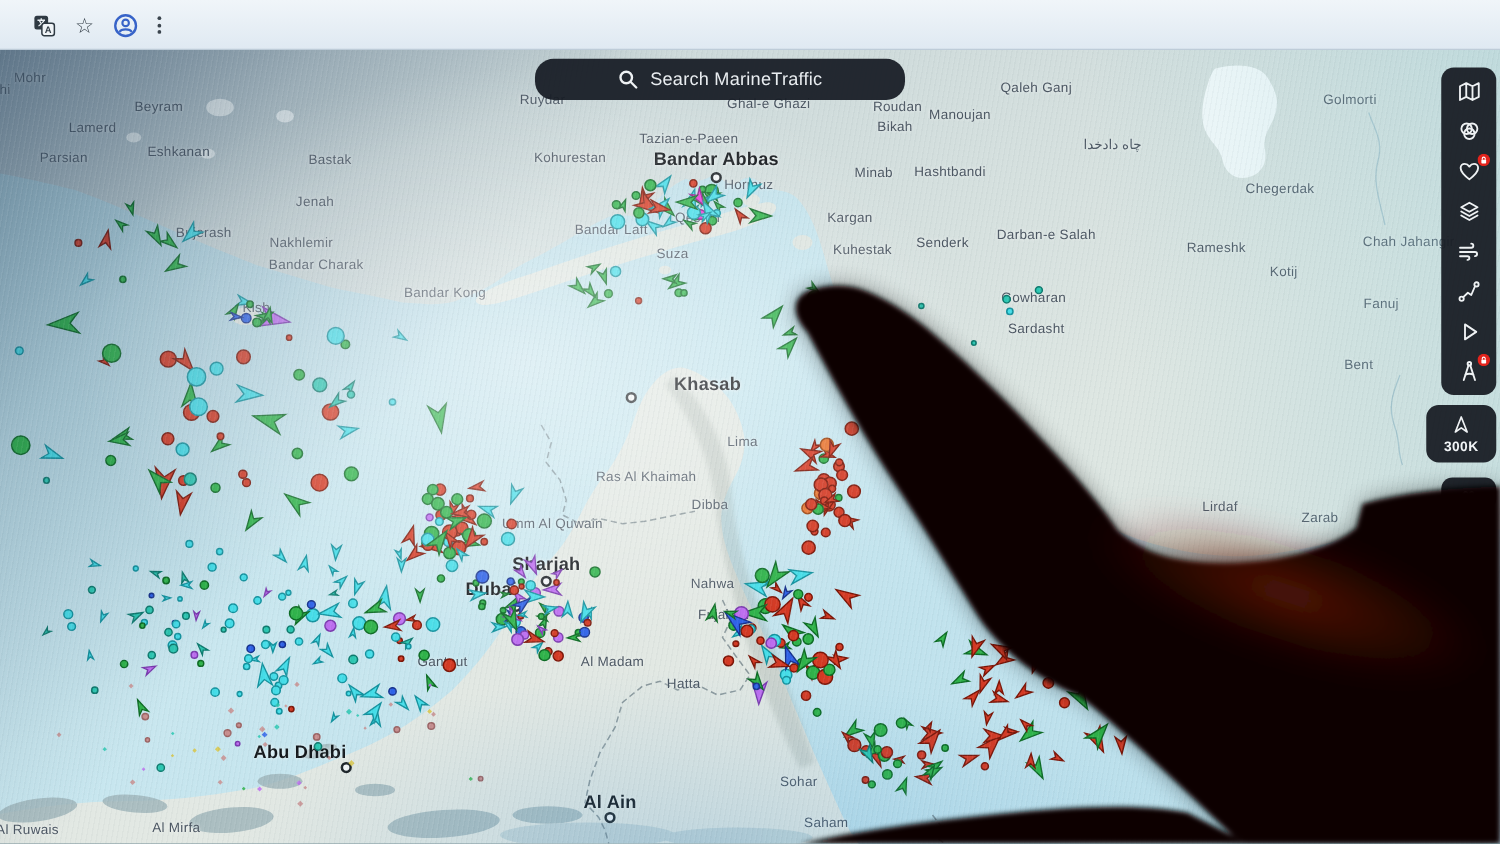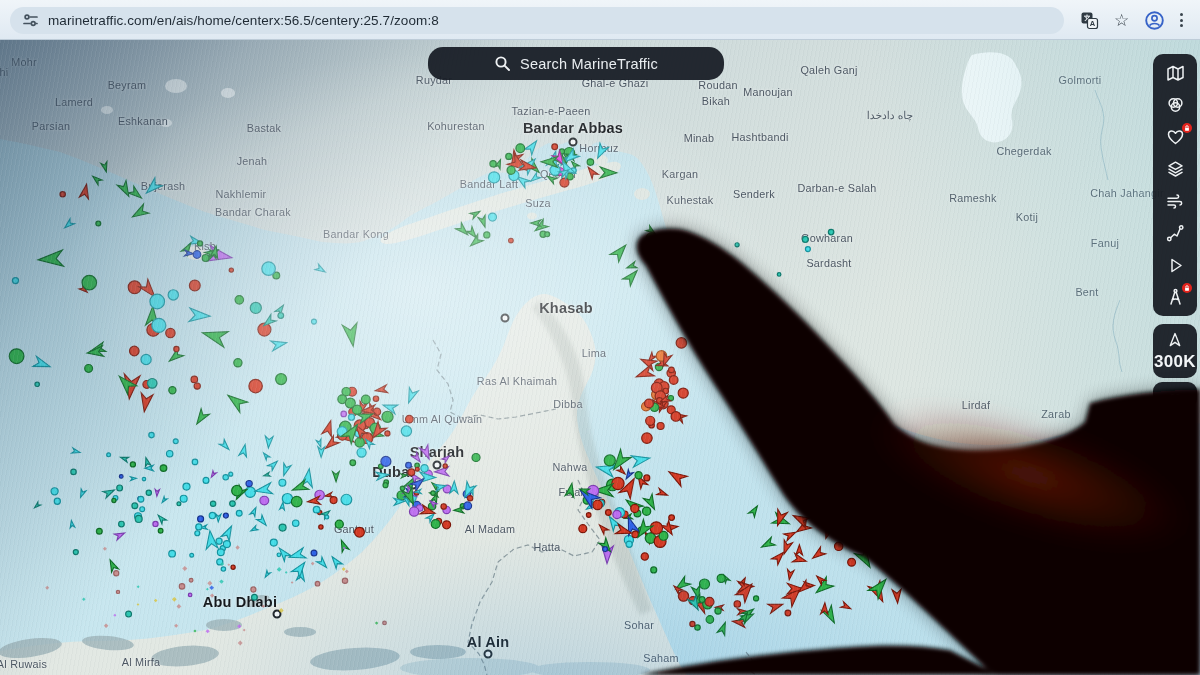--- a/index.html
+++ b/index.html
@@ -41,49 +41,37 @@
     background:rgba(23,29,37,.94);border-radius:15px;display:flex;align-items:center;
     justify-content:center;gap:9px;color:#e9edf0;font-size:14.5px;letter-spacing:.2px;}
 
   
   .tools-panel{position:absolute;right:3px;top:54px;width:44px;z-index:60;
     background:rgba(25,30,37,.95);border-radius:10px;padding:4px 0;
     display:flex;flex-direction:column;gap:2px;align-items:center;}
   .tool-btn{width:38px;height:30px;display:flex;align-items:center;justify-content:center;position:relative;}
   .tool-btn svg{display:block;}
   .badge{position:absolute;top:1px;right:2px;width:10px;height:10px;}
-  .count-panel{position:absolute;right:3px;top:324px;width:44px;z-index:60;
+  .count-panel{position:absolute;right:3px;top:324px;width:56px;z-index:60;
     background:rgba(25,30,37,.95);border-radius:10px;padding:7px 0 6px;
     display:flex;flex-direction:column;align-items:center;gap:3px;color:#f2f5f7;
-    font-size:17px;font-weight:bold;letter-spacing:.3px;}
+    font-size:11px;font-weight:bold;letter-spacing:.3px;}
   .inf-panel{position:absolute;right:3px;top:382px;width:44px;height:26px;z-index:60;
     background:rgba(25,30,37,.95);border-radius:9px;display:flex;align-items:center;
     justify-content:center;color:#f2f5f7;font-size:15px;font-weight:bold;}
 
   
   .hand{position:absolute;left:0;top:0;width:1200px;height:675px;z-index:90;pointer-events:none;}
 </style>
 </head>
 <body>
 
 <div class="screen">
 
   <div class="topbar">
-    <div class="omnibox">
-      <svg width="17" height="17" viewBox="0 0 17 17">
-        <g stroke="#44525e" stroke-width="1.7" stroke-linecap="round" fill="none">
-          <circle cx="5" cy="5" r="1.9" fill="none"></circle>
-            <line x1="8.2" y1="5" x2="15" y2="5"></line>
-          <line x1="2" y1="11.5" x2="8" y2="11.5"></line>
-            <circle cx="11.2" cy="11.5" r="1.9"></circle>
-            <line x1="14.3" y1="11.5" x2="15" y2="11.5"></line>
-        </g>
-      </svg>
-      <span class="url">marinetraffic.com/en/ais/home/centerx:56.5/centery:25.7/zoom:8</span>
-    </div>
     <div class="bar-icons">
       <svg width="19" height="19" viewBox="0 0 19 19">
         <rect x="1.5" y="1.5" width="11" height="11" rx="2" fill="#2f3a43"></rect>
         <line x1="4" y1="5.2" x2="10" y2="5.2" stroke="#e9eef2" stroke-width="1.1"></line>
         <line x1="7" y1="3.6" x2="7" y2="5.2" stroke="#e9eef2" stroke-width="1.1"></line>
         <path d="M4.8,9.8 C6.5,9 8.5,7 9.2,5.4" stroke="#e9eef2" stroke-width="1.1" fill="none"></path>
         <path d="M5.6,5.8 C6.4,7.6 8,9 9.6,9.6" stroke="#e9eef2" stroke-width="1.1" fill="none"></path>
         <rect x="7.5" y="7.5" width="10" height="10" rx="2" fill="#f0f4f7" stroke="#2f3a43" stroke-width="1.2"></rect>
         <text x="12.5" y="15.2" font-size="7.5" font-family="Liberation Sans,sans-serif" fill="#2f3a43" text-anchor="middle" font-weight="bold">A</text>
       </svg>

